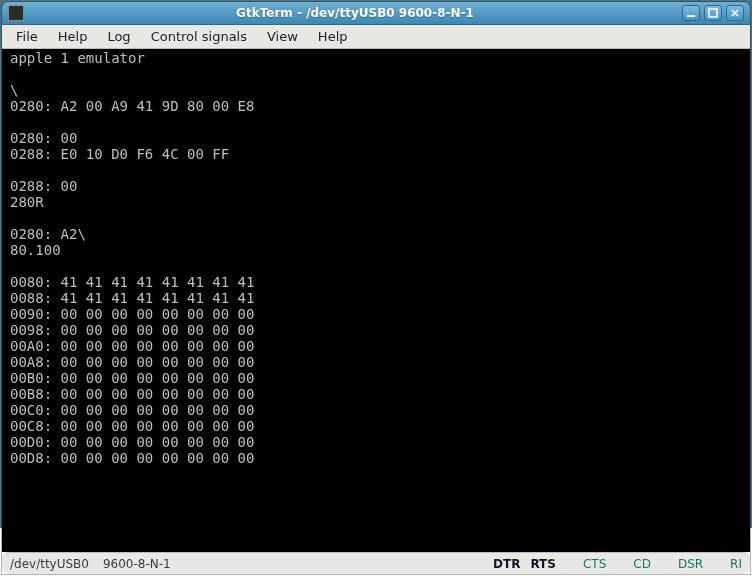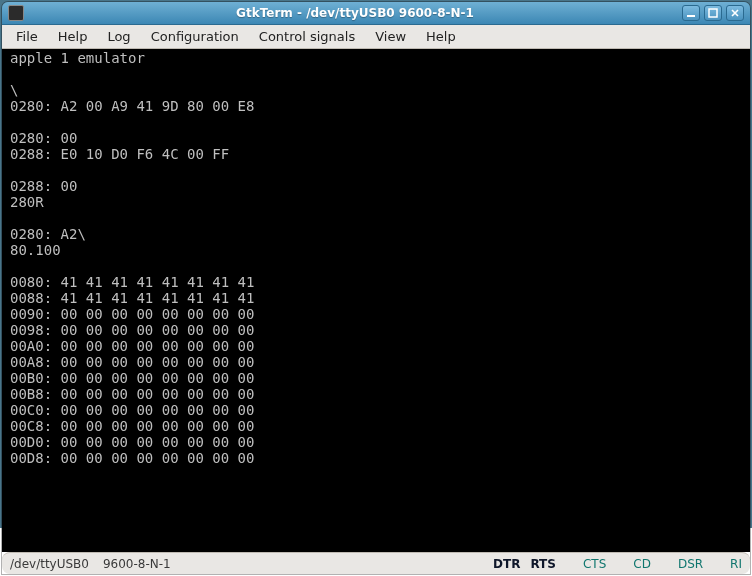--- a/index.html
+++ b/index.html
@@ -45,21 +45,20 @@
               <path d="M2 2 L8 8 M8 2 L2 8" stroke="#fff" stroke-width="1.6"></path>
             </svg>
       </div>
     </div>
   </div>
 
   <div class="menubar">
     <div class="menu-item">File</div>
     <div class="menu-item">Help</div>
     <div class="menu-item">Log</div>
-    <div class="menu-item">Configuration</div>
     <div class="menu-item">Control signals</div>
     <div class="menu-item">View</div>
     <div class="menu-item">Help</div>
   </div>
 
   <div class="terminal" id="terminal">apple 1 emulator
 
 \
 0280: A2 00 A9 41 9D 80 00 E8
 

